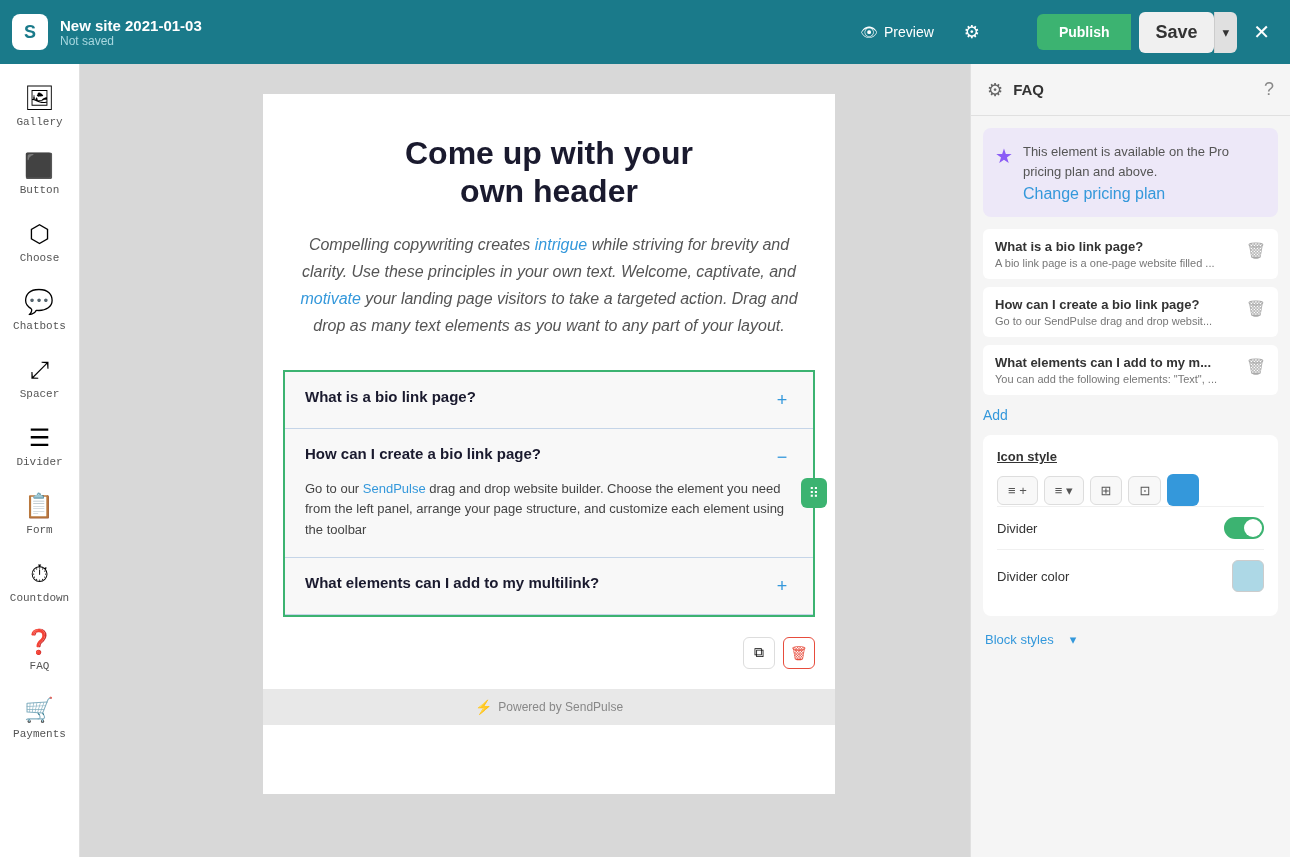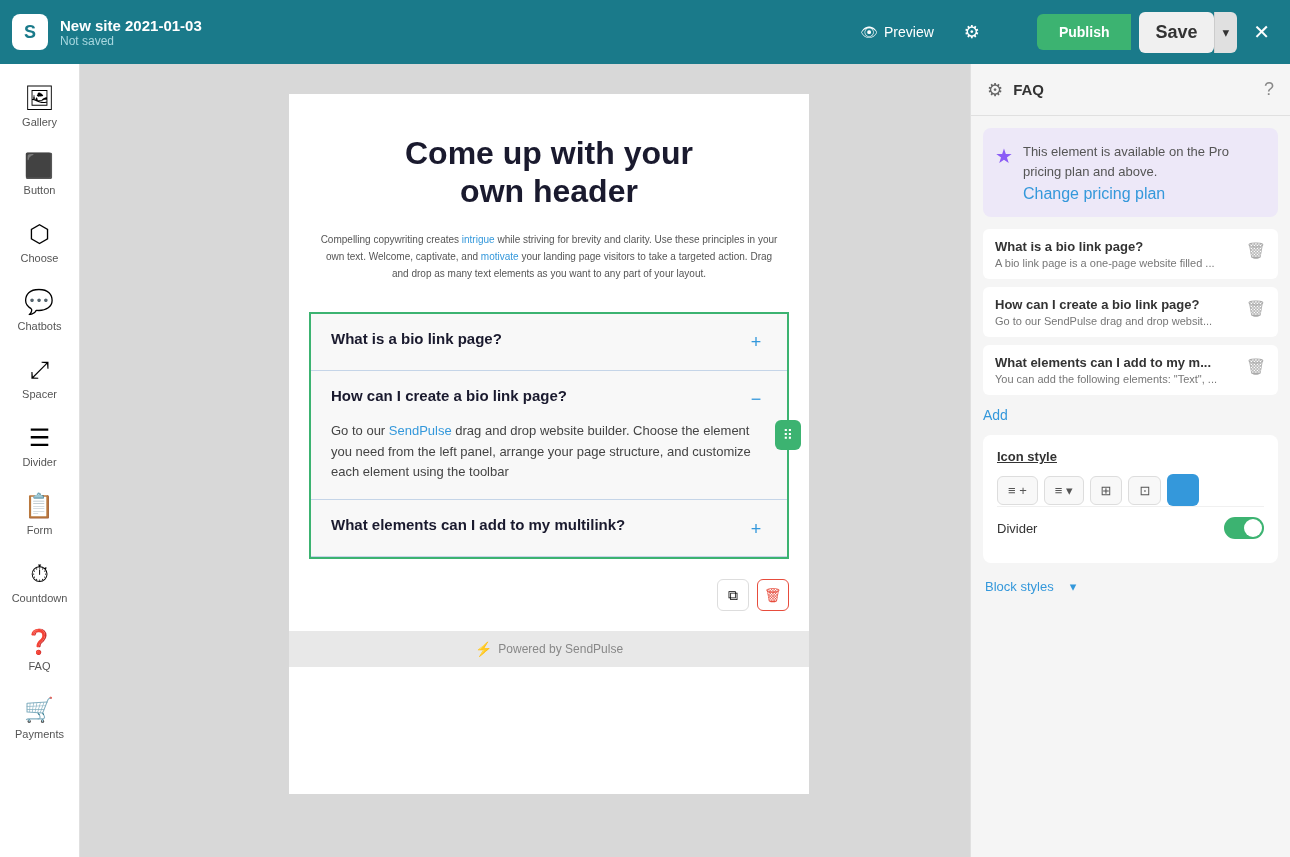--- a/index.html
+++ b/index.html
@@ -110,59 +110,60 @@
       display: flex;
       flex-direction: column;
       align-items: center;
       padding: 10px 8px;
       cursor: pointer;
       border-radius: 8px;
       width: 72px;
       margin: 2px 0;
     }
     .sidebar-item .icon { font-size: 24px; margin-bottom: 4px; }
-    .sidebar-item .label { font-size: 11px; color: #555; text-align: center; }
+    .sidebar-item .label { font-size: 11px; color: #555; text-align: center; font-family: Liberation Mono, monospace; }
 
     
     .canvas-area {
       flex: 1;
       overflow-y: auto;
       background: #d8d8d8;
       display: flex;
       flex-direction: column;
       align-items: center;
       padding: 30px 20px 60px;
       position: relative;
     }
     .canvas-content {
       background: white;
-      width: 520px;
+      width: 572px;
       min-height: 700px;
       border-radius: 0;
       overflow: visible;
       position: relative;
       margin-left: 48px;
     }
 
     
     .hero-section {
       padding: 40px 30px 30px;
       text-align: center;
     }
     .hero-title {
       font-size: 32px;
       font-weight: 800;
       color: #1a1a2e;
       line-height: 1.2;
       margin-bottom: 20px;
     }
     .hero-text {
-      font-size: 10px;
+      font-size: 16px;
       color: #555;
       line-height: 1.7;
+      font-style: italic;
     }
     .hero-text span.highlight2 { color: #3498db; }
 
     
     .faq-section {
       border: 2px solid #3cb371;
       margin: 0 20px 20px;
       background: #f8f8f8;
       position: relative;
     }
@@ -553,20 +554,24 @@
         <button class="icon-style-btn">⊞</button>
         <button class="icon-style-btn">⊡</button>
         <button class="icon-style-btn color-btn"></button>
       </div>
 
       <div class="setting-row">
         <span class="setting-label">Divider</span>
         <div class="toggle"></div>
       </div>
 
+      <div class="setting-row">
+        <span class="setting-label">Divider color</span>
+        <div class="color-swatch"></div>
+      </div>
     </div>
 
     <div class="block-styles-link">
       <span>Block styles</span>
       <span>▾</span>
     </div>
   </div>
 
 </div>
 

